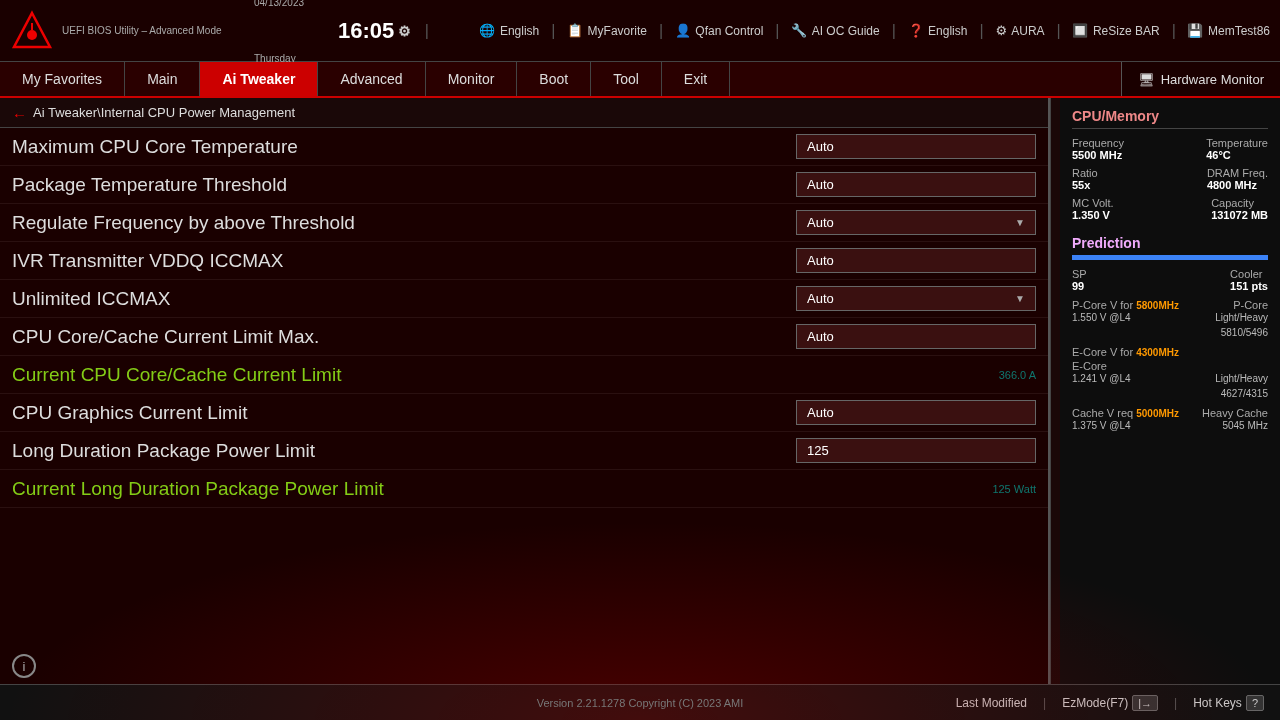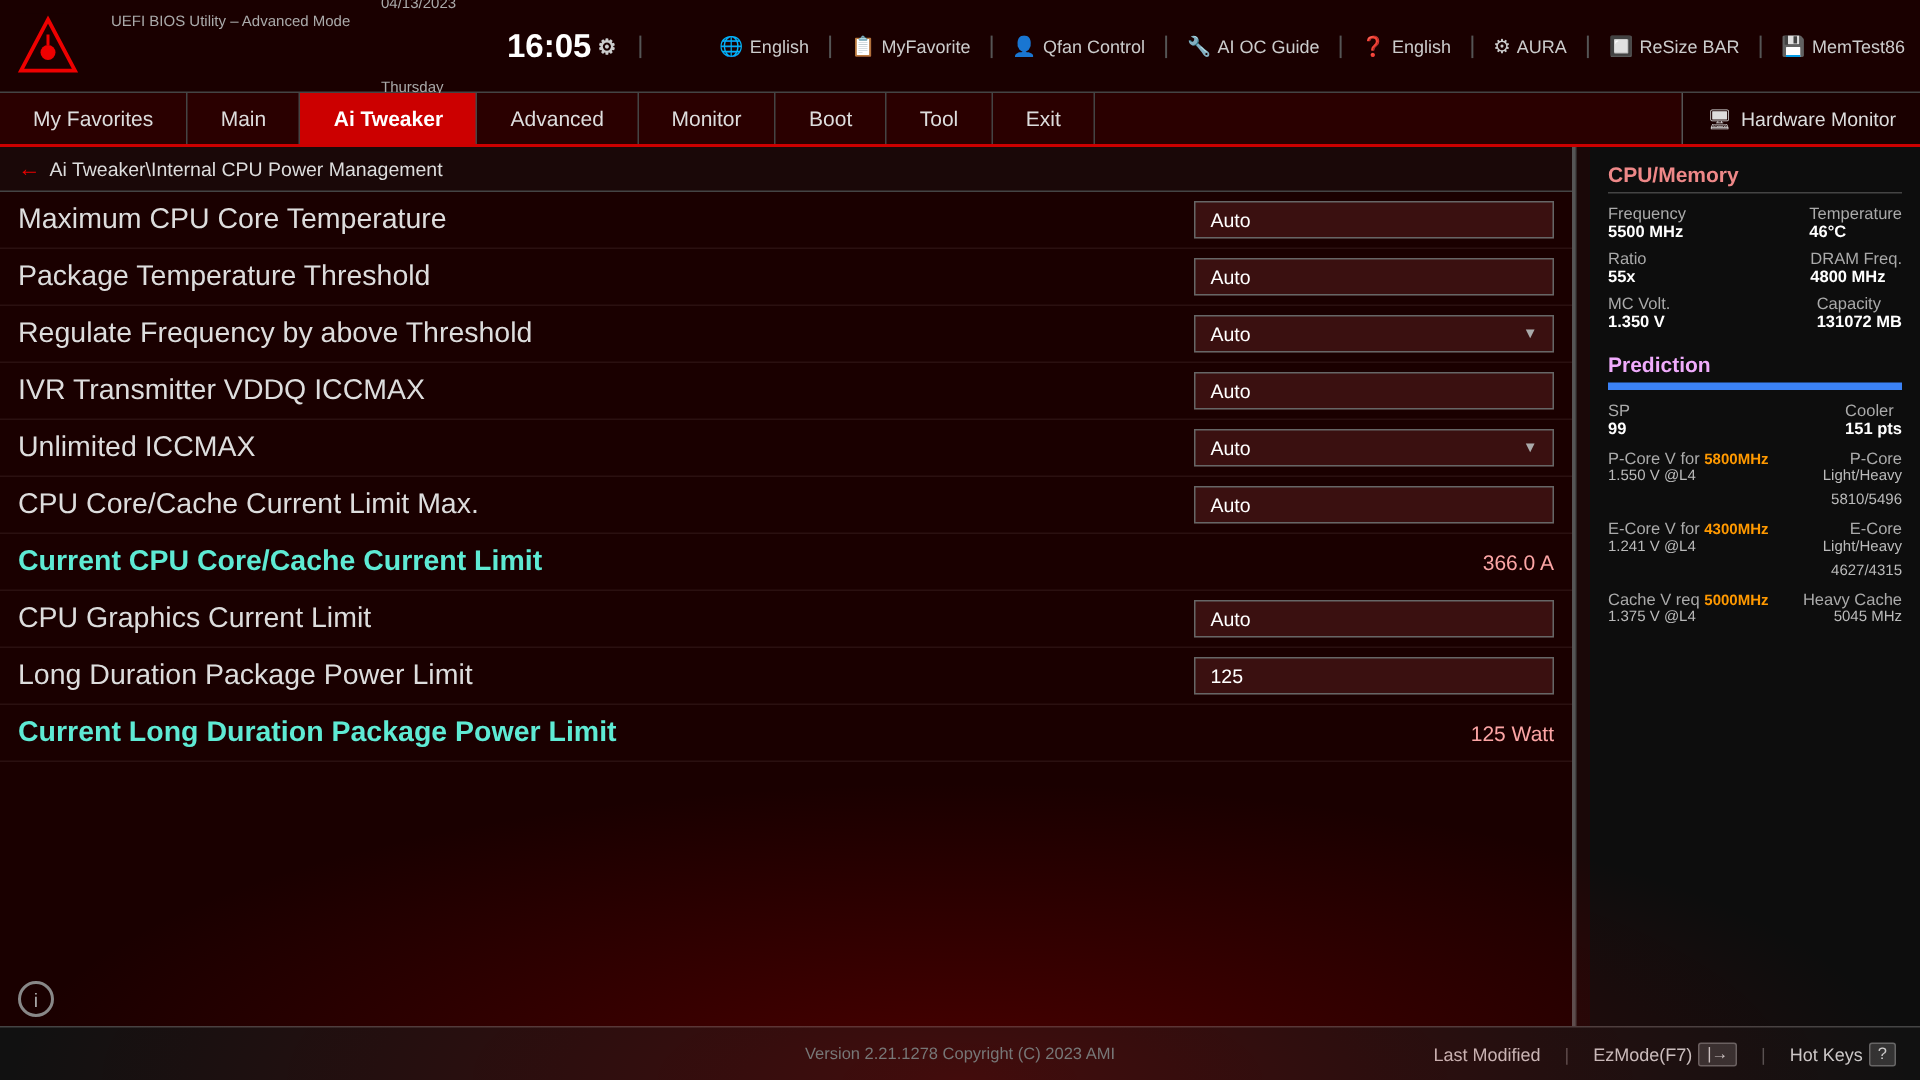--- a/index.html
+++ b/index.html
@@ -29,21 +29,22 @@
       border-bottom: 1px solid #444;
       padding: 6px 10px;
       display: flex;
       align-items: center;
       gap: 14px;
       height: 62px;
     }
 
     .logo-area {
       display: flex;
-      gap: 20px;
+      align-items: center;
+      gap: 8px;
       min-width: 230px;
     }
 
     .rog-logo {
       width: 44px;
       height: 44px;
     }
 
     .datetime {
       display: flex;
@@ -178,22 +179,22 @@
       min-height: 38px;
     }
 
     .setting-label {
       font-size: 19px;
       color: #ddd;
       font-weight: 500;
     }
 
     .setting-label.dim {
-      color: #5eead4;
-      font-weight: 700;
+      color: #84cc16;
+      font-weight: 400;
     }
 
     .section-header {
       padding: 8px 12px 4px;
       font-size: 12px;
       color: #888;
       font-style: italic;
     }
 
     .value-box {
@@ -219,22 +220,22 @@
       cursor: pointer;
     }
 
     .value-box-dropdown::after {
       content: '▼';
       font-size: 10px;
       color: #aaa;
     }
 
     .value-text {
-      font-size: 14px;
-      color: #fca5a5;
+      font-size: 11px;
+      color: #0f766e;
       text-align: right;
     }
 
     
     .right-panel {
       width: 220px;
       background: #0d0d0d;
       padding: 10px 12px;
       overflow-y: auto;
       font-size: 12px;
@@ -578,21 +579,21 @@
         <div style="display:flex; justify-content:space-between;">
           <span class="pred-detail">1.550 V @L4</span>
           <span class="pred-detail">Light/Heavy</span>
         </div>
         <div style="text-align:right;">
           <span class="pred-detail">5810/5496</span>
         </div>
       </div>
 
       <div style="margin-bottom:6px;">
-        <div style="display:flex; justify-content:space-between;">
+        <div style="display:flex; justify-content:space-between;flex-direction:column;">
           <div>
             <span class="pred-label">E-Core V for </span>
             <span class="pred-detail-highlight">4300MHz</span>
           </div>
           <div>
             <span class="pred-label">E-Core</span>
           </div>
         </div>
         <div style="display:flex; justify-content:space-between;">
           <span class="pred-detail">1.241 V @L4</span>

